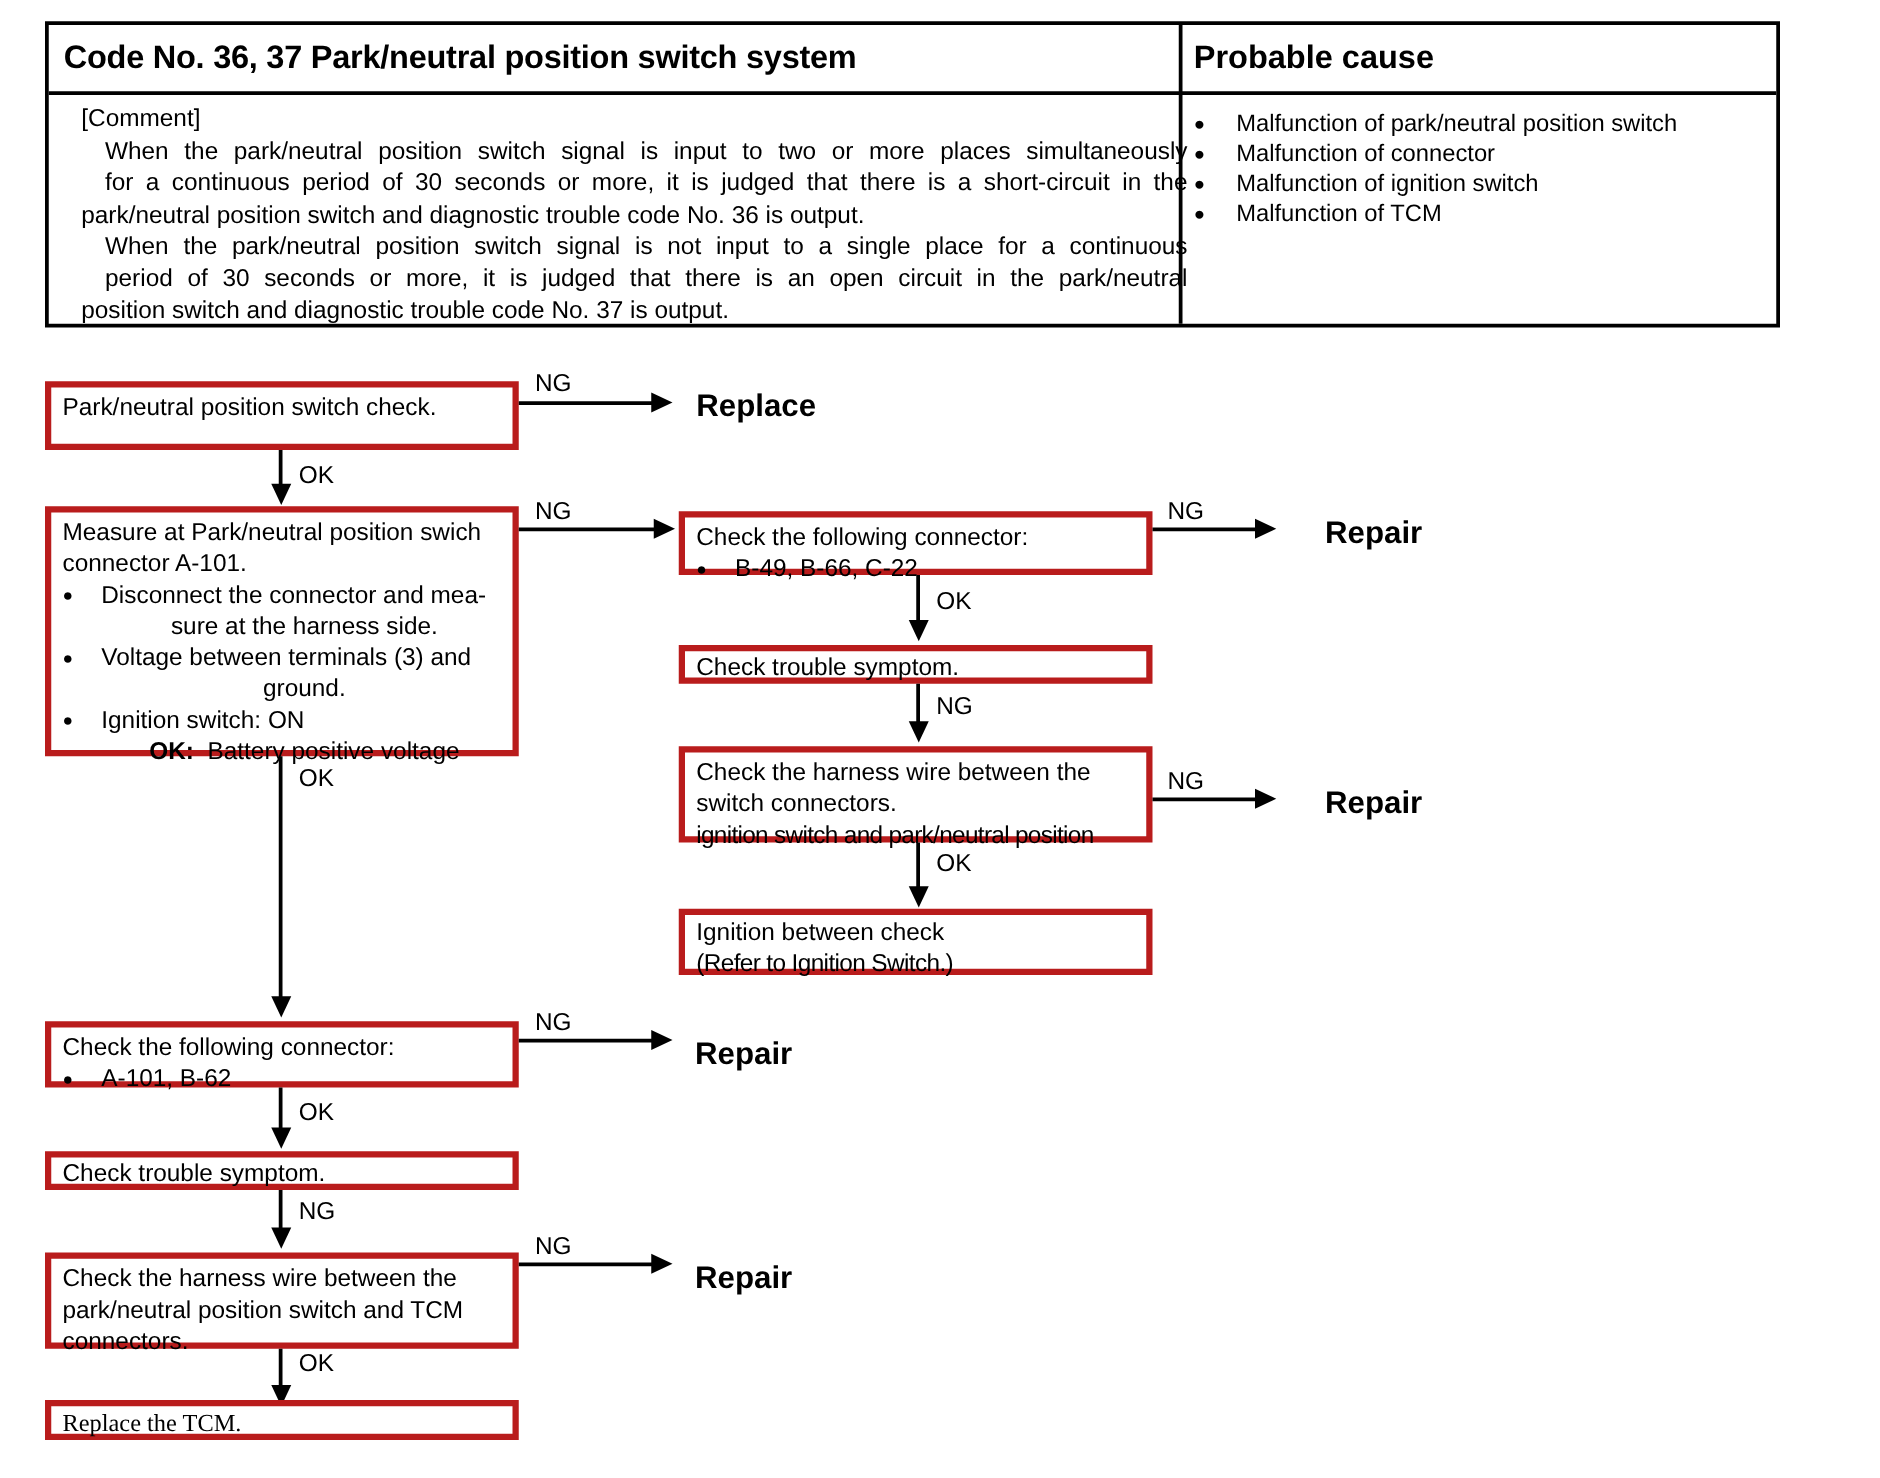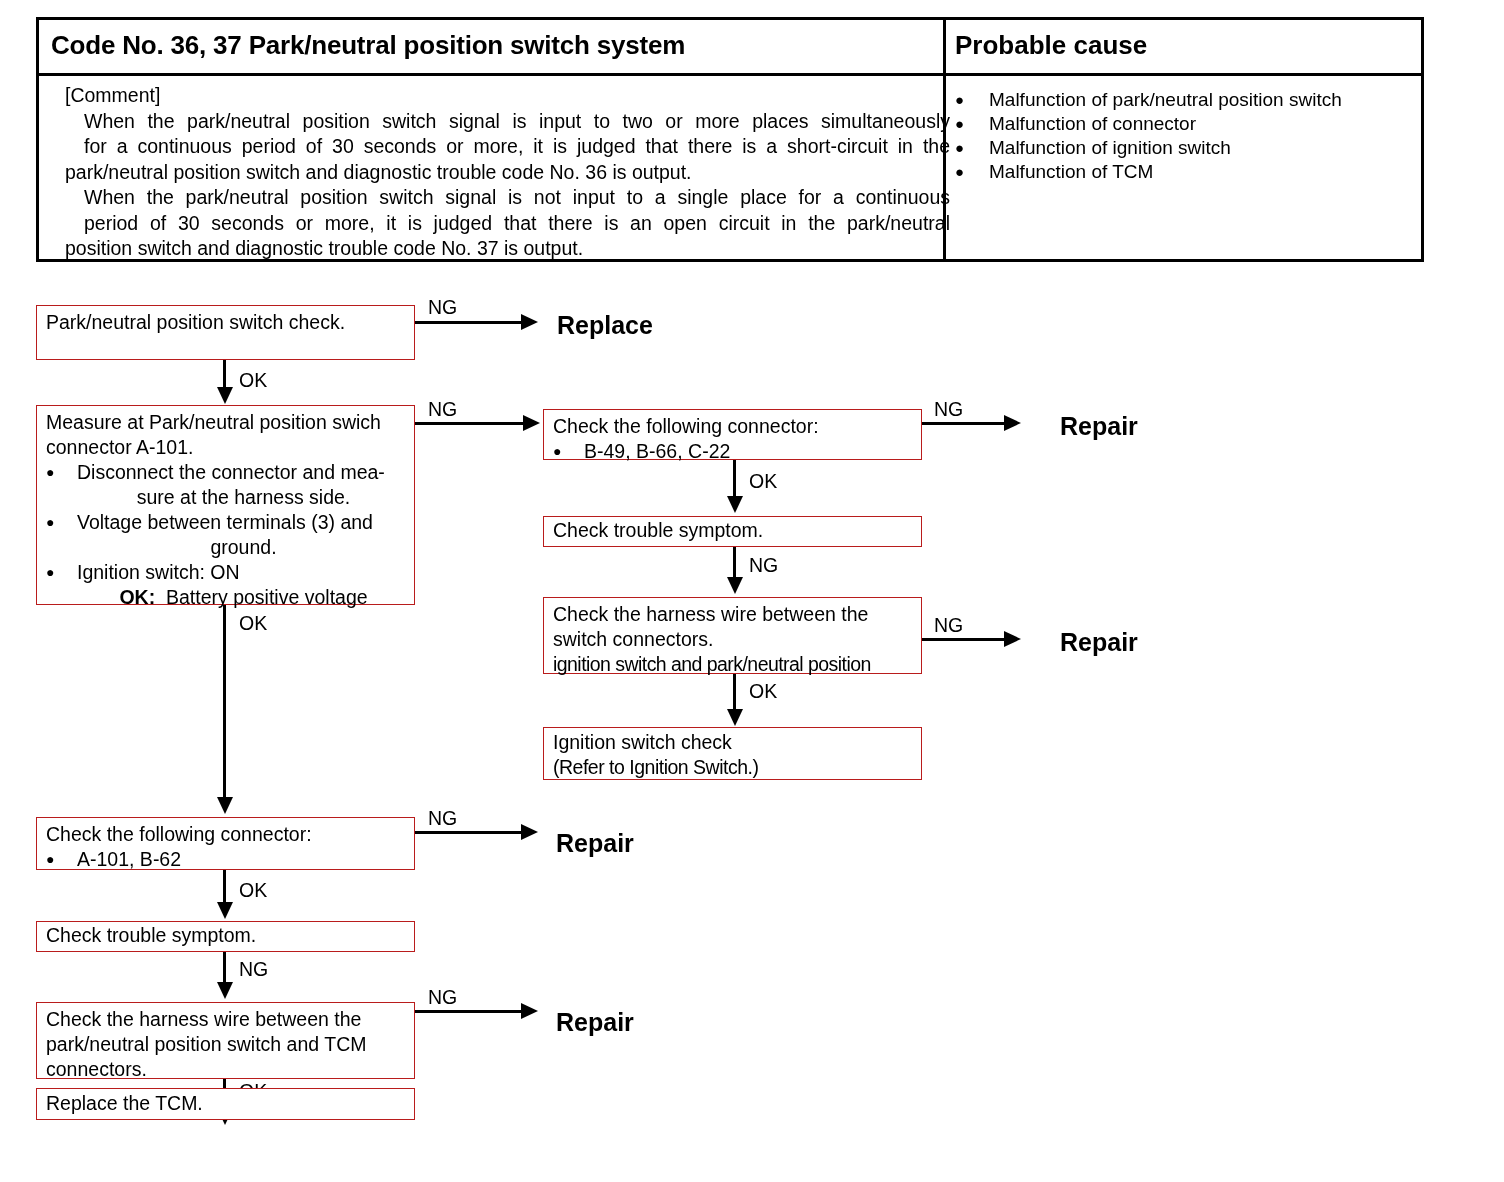--- a/index.html
+++ b/index.html
@@ -19,21 +19,21 @@
   .hdr-right{position:absolute;left:916px;top:10px;font-size:26px;font-weight:bold;white-space:nowrap;}
   .comment{position:absolute;left:26px;top:63px;width:885px;font-size:19.5px;line-height:25.5px;}
   .comment .cline{white-space:nowrap;}
   .comment .just{display:block;text-align:justify;text-align-last:justify;margin-left:19px;}
   .causes{position:absolute;left:916px;top:68px;width:455px;font-size:19px;line-height:24px;}
   .causes .row{display:flex;align-items:flex-start;}
   .causes .bullet{width:34px;flex:0 0 34px;font-size:15px;line-height:24px;}
   .causes .ctxt{white-space:nowrap;}
 
   
-  .box{position:absolute;border:1px solid #b91c1c;box-sizing:border-box;background:#fff;}
+  .box{position:absolute;border:5px solid #b91c1c;box-sizing:border-box;background:#fff;}
   .box .txt{position:absolute;left:9px;top:4px;right:4px;font-size:19.5px;line-height:25px;}
   .bline{white-space:nowrap;}
   .bul{display:flex;align-items:flex-start;}
   .bul .bullet{width:31px;flex:0 0 31px;font-size:14px;line-height:25px;}
   .bul .btxt{white-space:nowrap;}
   .ind{padding-left:31px;white-space:nowrap;text-align:center;}
 
   .hline{position:absolute;height:3px;background:#000;}
   .vline{position:absolute;width:3px;background:#000;}
 
@@ -171,21 +171,21 @@
   <div class="arrow-r" style="left:1004px;top:631px;"></div>
   <div class="lbl" style="left:934px;top:615px;">NG</div>
   <div class="term" style="left:1060px;top:628px;">Repair</div>
 
   <div class="vline" style="left:733px;top:674px;height:38px;"></div>
   <div class="arrow-d" style="left:727px;top:709px;"></div>
   <div class="lbl" style="left:749px;top:681px;">OK</div>
 
   <div class="box" style="left:543px;top:727px;width:379px;height:53px;">
     <div class="txt" style="top:2px;">
-      <div class="bline">Ignition switch check</div>
+      <div class="bline">Ignition between check</div>
       <div class="bline" style="letter-spacing:-0.5px;">(Refer to Ignition Switch.)</div>
     </div>
   </div>
 
   <div class="box" style="left:36px;top:817px;width:379px;height:53px;">
     <div class="txt">
       <div class="bline bold">Check the following connector:</div>
       <div class="bul">
         <span class="bullet">●</span>
         <span class="btxt">A-101, B-62</span>
@@ -222,19 +222,19 @@
 
   <div class="hline" style="left:415px;top:1010px;width:108px;"></div>
   <div class="arrow-r" style="left:521px;top:1003px;"></div>
   <div class="lbl" style="left:428px;top:987px;">NG</div>
   <div class="term" style="left:556px;top:1008px;">Repair</div>
 
   <div class="vline" style="left:223px;top:1079px;height:32px;"></div>
   <div class="arrow-d" style="left:217px;top:1108px;"></div>
   <div class="lbl" style="left:239px;top:1081px;">OK</div>
 
-  <div class="box" style="left:36px;top:1088px;width:379px;height:32px;">
+  <div class="box" style="left:36px;top:1120px;width:379px;height:32px;font-family:Liberation Serif, serif;">
     <div class="txt" style="top:2px;">
       <div class="bline">Replace the TCM.</div>
     </div>
   </div>
 
 </div>
 
 </body></html>

